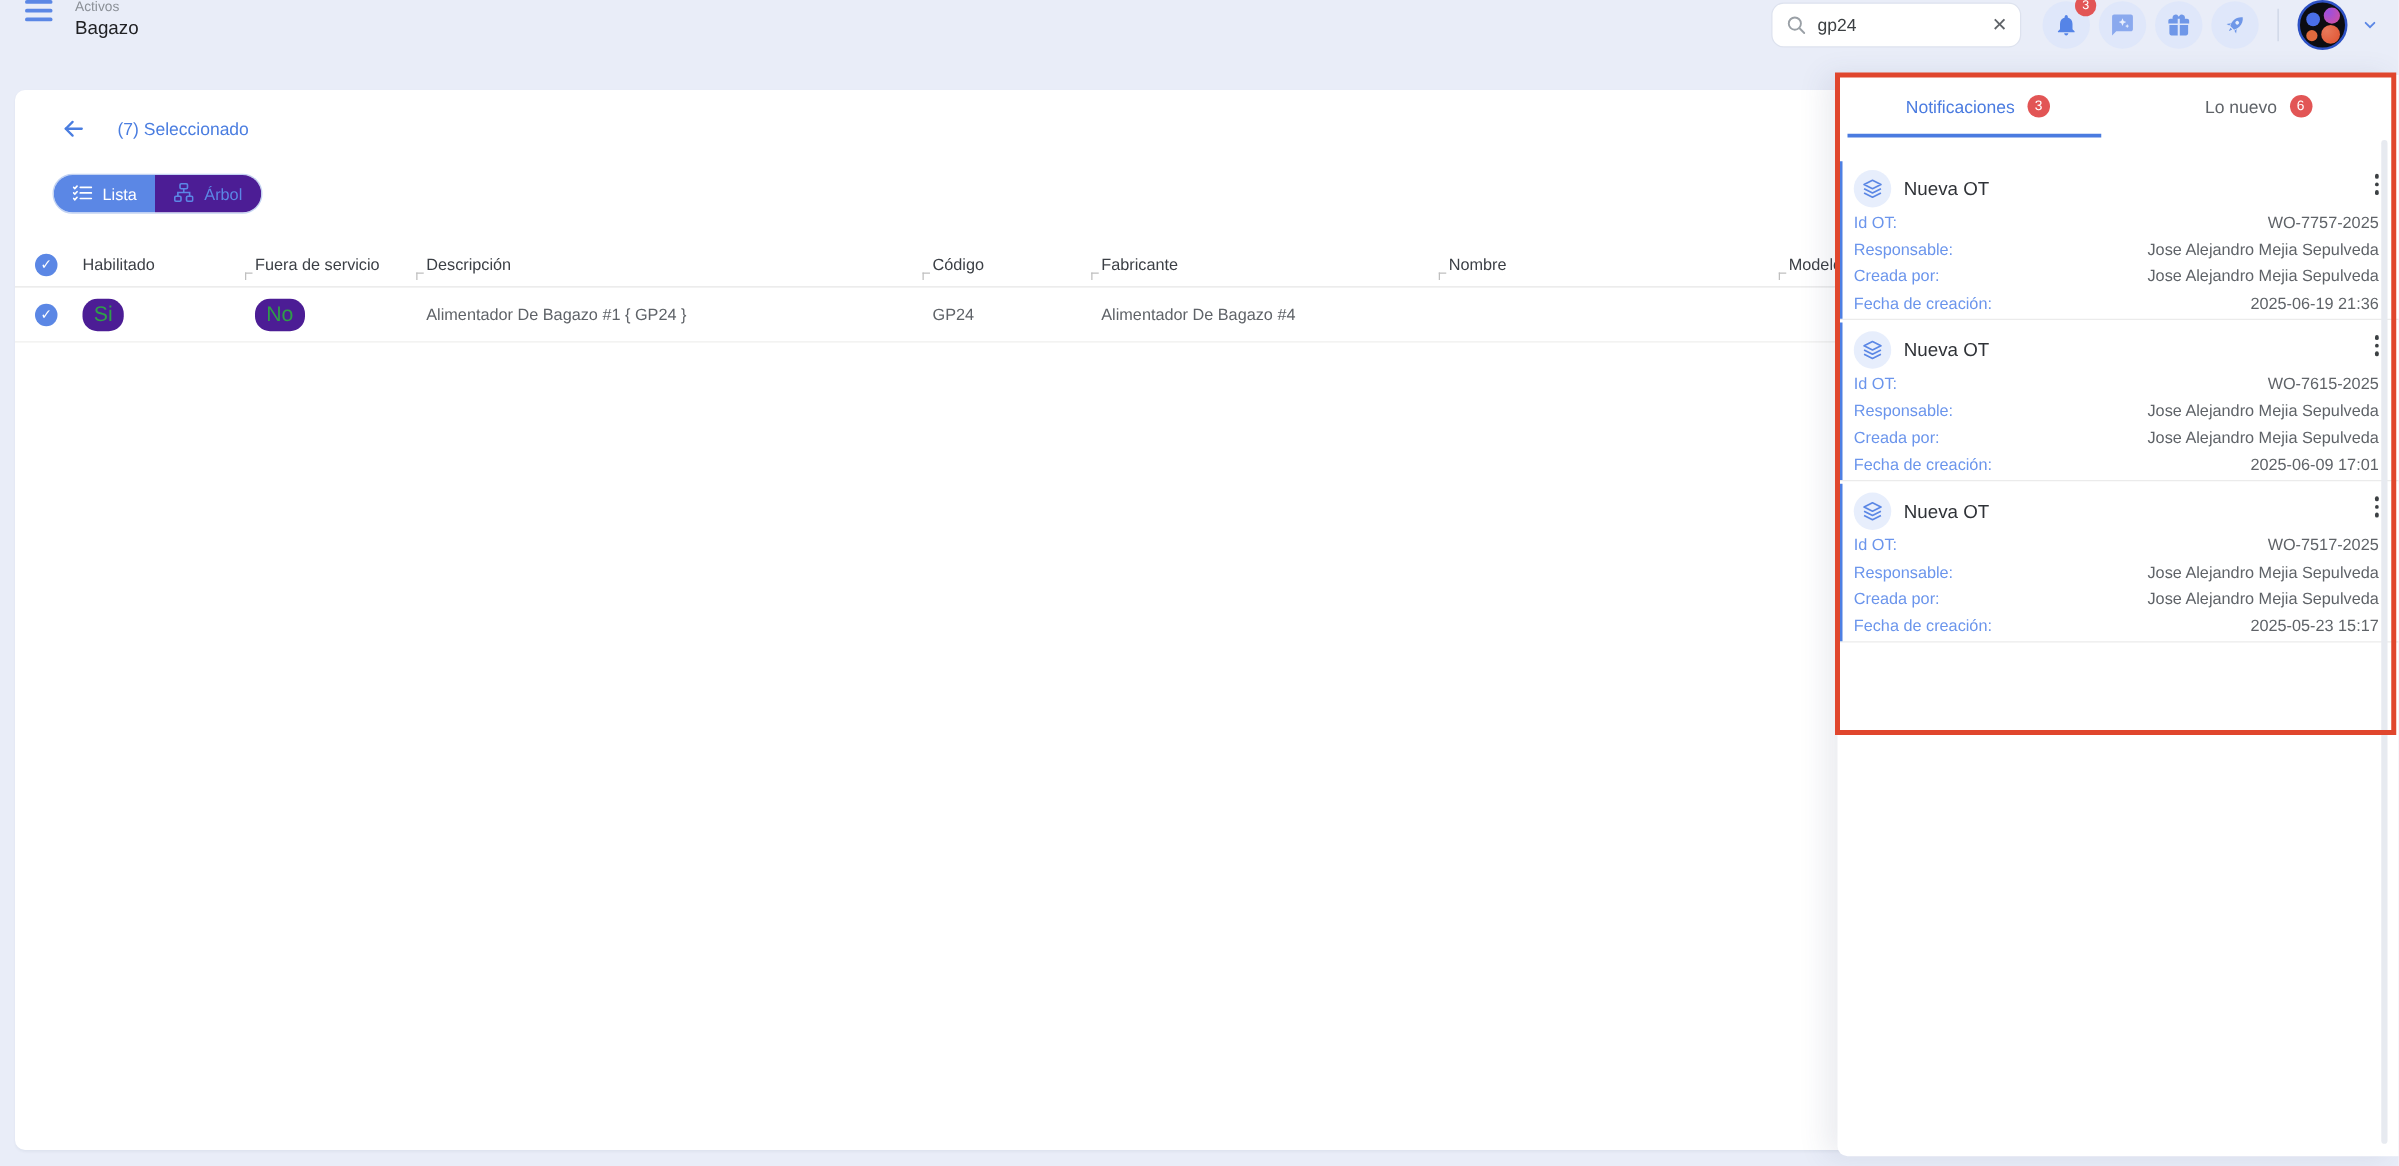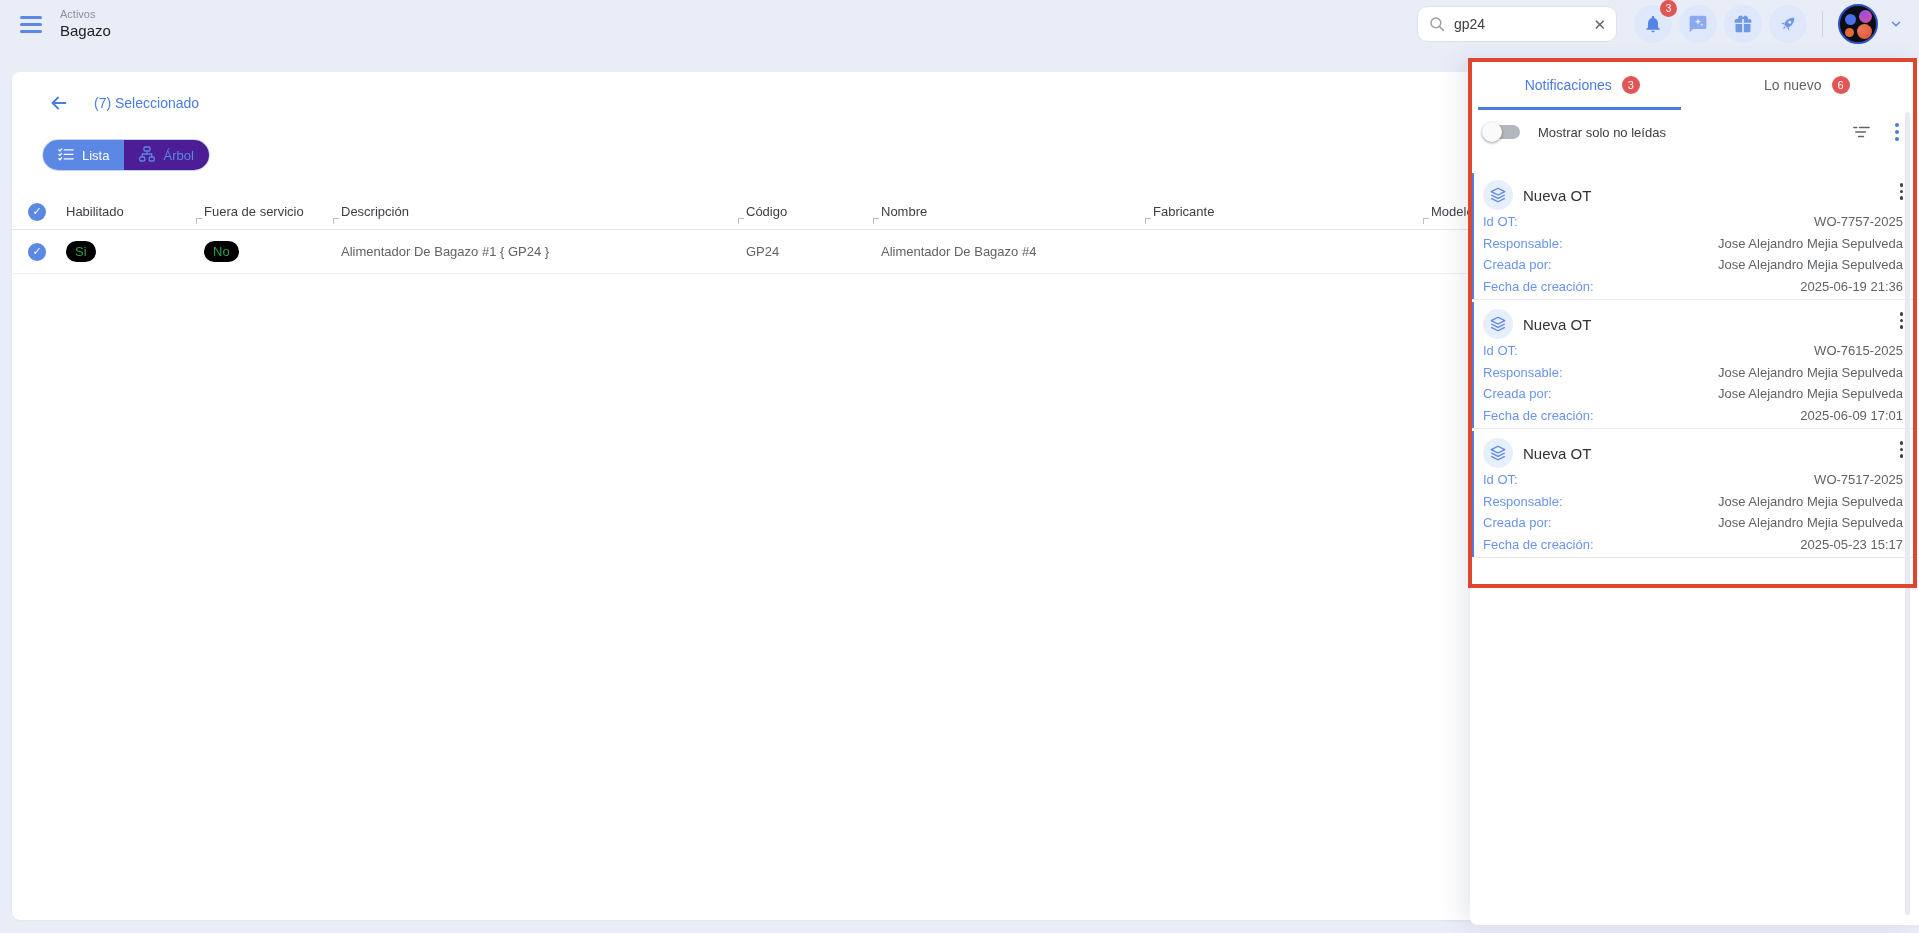--- a/index.html
+++ b/index.html
@@ -7,21 +7,21 @@
   body {
     font-family: "Liberation Sans", sans-serif;
     background:#e9edf8;
     position:relative;
     overflow:hidden;
     color:#3c4043;
   }
   .app { position:absolute; inset:0; }
 
   
-  .topbar { position:absolute; top:0; left:0; width:100%; height:48px; display:flex; align-items:center; padding:0 16px; }
+  .topbar { position:absolute; top:0; left:0; width:100%; height:48px; display:flex; align-items:flex-start; padding:0 16px; }
   .menu-btn { width:22px; display:flex; flex-direction:column; gap:4px; cursor:pointer; margin:0 18px 0 4px; }
   .menu-btn span { height:3px; border-radius:2px; background:#5b87e5; }
   .crumb-top { font-size:11px; color:#8b9097; line-height:1.25; }
   .crumb-cur { font-size:15px; color:#202124; line-height:1.2; }
   .top-right { margin-left:auto; display:flex; align-items:center; gap:7px; }
   .searchbox { width:200px; height:36px; background:#fff; border:1px solid #dde2ee; border-radius:10px; display:flex; align-items:center; padding:0 10px; gap:8px; margin-right:10px; }
   .searchbox input { border:none; outline:none; flex:1; min-width:0; font-size:14px; color:#3c4043; font-family:inherit; background:transparent; }
   .clear-x { color:#5f6368; font-size:15px; cursor:pointer; line-height:1; }
   .iconbtn { position:relative; width:38px; height:38px; border-radius:50%; background:#dfe7fa; display:flex; align-items:center; justify-content:center; cursor:pointer; }
   .badge { position:absolute; top:-5px; right:-5px; min-width:17px; height:17px; padding:0 2px; border-radius:9px; background:#e25555; color:#fff; font-size:10px; display:flex; align-items:center; justify-content:center; }
@@ -46,21 +46,21 @@
   .thead { position:absolute; left:0; right:0; top:122px; height:36px; display:flex; align-items:center; padding-left:16px; border-bottom:1px solid #e6e6e6; font-size:13px; color:#3b3f45; }
   .thead .cell { position:relative; height:100%; display:flex; align-items:center; }
   .thead .cell:not(.c-check)::after { content:""; position:absolute; right:2px; bottom:5px; width:5px; height:5px; border-left:1px solid #bfbfbf; border-top:1px solid #bfbfbf; }
   .trow { position:absolute; left:0; right:0; top:158px; height:44px; display:flex; align-items:center; padding-left:16px; border-bottom:1px solid #efefee; font-size:13px; color:#5f6368; cursor:pointer; }
   .trow .cell { display:flex; align-items:center; }
   .c-check { width:38px; }
   .c1 { width:138px; } .c2 { width:137px; } .c3 { width:405px; }
   .c4 { width:135px; } .c5 { width:272px; } .c6 { width:278px; } .c7 { flex:1; }
   .cb { width:18px; height:18px; border-radius:50%; background:#5b87e5; display:flex; align-items:center; justify-content:center; cursor:pointer; }
   .cb::after { content:"✓"; color:#fff; font-size:11px; }
-  .pill { background:#000000; color:#2f9e49; font-size:13px; padding:3px 9px; border-radius:12px; }
+  .pill { background:#4c1d95; color:#2f9e49; font-size:17px; padding:3px 9px; border-radius:12px; }
   .tfoot { position:absolute; left:0; right:0; bottom:0; height:58px; border-top:1px solid #e6e6e6; display:flex; align-items:center; padding-left:30px; color:#9aa0a6; font-size:13px; border-radius:0 0 8px 8px; }
 
   
   .panel { position:absolute; left:1470px; top:60px; width:449px; height:865px; background:#fff; z-index:10; box-shadow:-10px 0 22px rgba(55,65,105,.10); border-radius:0 0 0 8px; }
   .tabs { display:flex; height:50px; }
   .tab { flex:1; display:flex; align-items:center; justify-content:center; gap:10px; font-size:14px; color:#5f6368; cursor:pointer; position:relative; }
   .tab.active { color:#4a7be0; }
   .tab.active::after { content:""; position:absolute; left:8px; right:14px; bottom:0; height:3px; background:#4a7be0; }
   .tbadge { width:18px; height:18px; border-radius:50%; background:#e25555; color:#fff; font-size:11px; display:flex; align-items:center; justify-content:center; }
   .toggles { display:flex; align-items:center; height:44px; padding:0 18px 0 14px; gap:12px; }
@@ -192,22 +192,22 @@
     </div>
 
     <div class="thead">
       <div class="cell c-check">
           <div class="cb"></div>
         </div>
       <div class="cell c1">Habilitado</div>
       <div class="cell c2">Fuera de servicio</div>
       <div class="cell c3">Descripción</div>
       <div class="cell c4">Código</div>
+      <div class="cell c6">Fabricante</div>
       <div class="cell c5">Nombre</div>
-      <div class="cell c6">Fabricante</div>
       <div class="cell c7">Modelo</div>
     </div>
 
     <div class="trow">
       <div class="cell c-check">
           <div class="cb"></div>
         </div>
       <div class="cell c1">
           <span class="pill">Si</span>
         </div>
@@ -228,39 +228,20 @@
       <div class="tab active">
         <span>Notificaciones</span>
         <span class="tbadge">3</span>
       </div>
       <div class="tab">
         <span>Lo nuevo</span>
         <span class="tbadge">6</span>
       </div>
     </div>
 
-    <div class="toggles">
-      <div class="switch">
-          <div class="knob"></div>
-        </div>
-      <span class="tog-label">Mostrar solo no leídas</span>
-      <span class="filter-ic">
-        <svg width="19" height="14" viewBox="0 0 20 14" stroke="#5f6368" stroke-width="1.7" stroke-linecap="round">
-            <line x1="2" y1="2.2" x2="5" y2="2.2"></line>
-            <line x1="8" y1="2.2" x2="18" y2="2.2"></line>
-            <line x1="4" y1="7" x2="14" y2="7"></line>
-            <line x1="7" y1="11.8" x2="12" y2="11.8"></line>
-          </svg>
-      </span>
-      <span class="dots-v">
-          <i></i>
-          <i></i>
-          <i></i>
-        </span>
-    </div>
 
     <div class="nf-list">
 
       <div class="nf-card">
         <div class="nf-bar"></div>
         <div class="nf-head">
           <span class="nf-ic">
             <svg width="18" height="18" viewBox="0 0 24 24" fill="none" stroke="#5b87e5" stroke-width="1.8" stroke-linejoin="round">
                 <path d="M12 3l9 4.5-9 4.5-9-4.5z"></path>
                 <path d="M3 12l9 4.5 9-4.5"></path>

